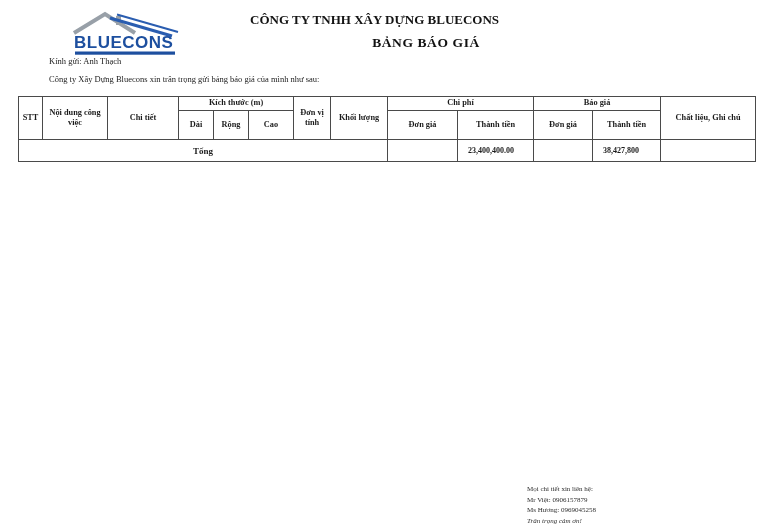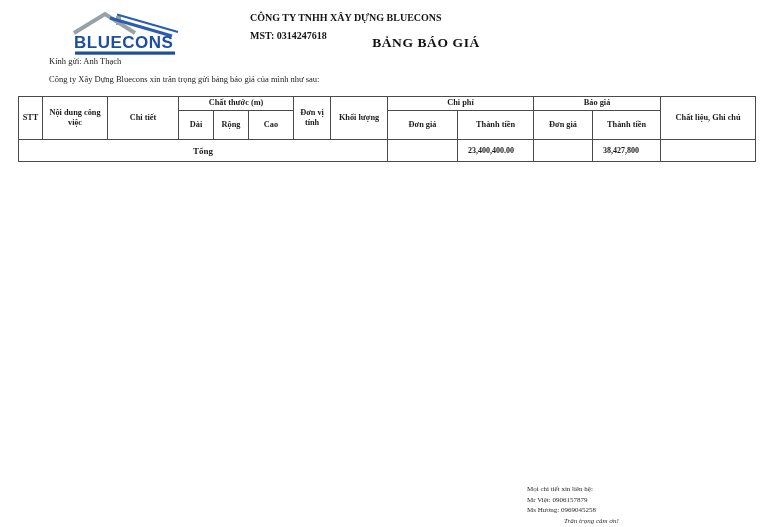--- a/index.html
+++ b/index.html
@@ -5,21 +5,21 @@
   html,body { margin:0; padding:0; }
   body {
     width:768px; height:527px; position:relative; overflow:hidden;
     background:#ffffff; color:#1b1b1b;
     font-family:"Liberation Serif","DejaVu Serif",serif;
   }
   
   .logo { position:absolute; left:64px; top:5px; width:124px; height:56px; }
   .company-block {
     position:absolute; left:250px; top:9px;
-    font-size:10px; font-weight:bold; line-height:1.75; color:#141414; white-space:nowrap;
+    font-size:13px; font-weight:bold; line-height:1.75; color:#141414; white-space:nowrap;
   }
   .doc-title {
     position:absolute; left:240px; top:35px; width:372px; text-align:center;
     font-size:13.5px; font-weight:bold; letter-spacing:.6px; color:#111;
   }
   .greeting { position:absolute; left:49px; top:56px;  font-size:8.5px;text-align:right; }
   .intro    { position:absolute; left:49px; top:74px;  font-size:8.5px; }
 
   
   table.quote {
@@ -29,39 +29,38 @@
   table.quote th, table.quote td {
     border:1px solid #4a4a4a; padding:0 10px; overflow:hidden; vertical-align:middle;
   }
   table.quote th { font-size:8.3px; font-weight:bold; text-align:center; padding:1px 2px; line-height:1.25; }
   td.c { text-align:center; }
   td.r { text-align:left; padding-right:4px; }
   .bold { font-weight:bold; }
 
   
   .contact-block { position:absolute; left:527px; top:484px; font-size:7px; line-height:1.5; color:#2e2e2e; }
-  .contact-block .thanks { font-style:italic;margin-left:37px; }
+  .contact-block .thanks { font-style:italic; }
 </style>
 </head>
 <body>
 
 <div class="logo">
   <svg width="124" height="56" viewBox="0 0 124 56">
     <polyline points="10,28 41,9 71,28" fill="none" stroke="#98a0a8" stroke-width="4"></polyline>
     <rect x="52" y="11" width="5" height="9" fill="#98a0a8"></rect>
     <polyline points="46,13 108,31" fill="none" stroke="#2a5db0" stroke-width="3.2"></polyline>
     <polyline points="53,9.5 114,27" fill="none" stroke="#2a5db0" stroke-width="2"></polyline>
     <text x="10" y="43" font-family="Liberation Sans, sans-serif" font-size="17" font-weight="bold" fill="#1d4f9f" letter-spacing="0.5">BLUECONS</text>
     <rect x="11" y="46.5" width="100" height="3.2" fill="#1d4f9f"></rect>
   </svg>
 </div>
 
 <div class="company-block">
   <div>CÔNG TY TNHH XÂY DỰNG BLUECONS</div>
-  <div>MST: 0314247618</div>
 </div>
 
 <div class="doc-title">BẢNG BÁO GIÁ</div>
 <div class="greeting">Kính gửi: Anh Thạch</div>
 <div class="intro">Công ty Xây Dựng Bluecons xin trân trọng gửi bảng báo giá của mình như sau:</div>
 
 <table class="quote">
   <colgroup>
     <col style="width:24px">
       <col style="width:65px">
@@ -75,21 +74,21 @@
       <col style="width:76px">
     <col style="width:59px">
       <col style="width:68px">
     <col style="width:95px">
   </colgroup>
   <thead>
     <tr style="height:14px">
       <th rowspan="2">STT</th>
       <th rowspan="2">Nội dung công việc</th>
       <th rowspan="2">Chi tiết</th>
-      <th colspan="3">Chất thước (m)</th>
+      <th colspan="3">Kích thước (m)</th>
       <th rowspan="2">Đơn vị tính</th>
       <th rowspan="2">Khối lượng</th>
       <th colspan="2">Chi phí</th>
       <th colspan="2">Báo giá</th>
       <th rowspan="2">Chất liệu, Ghi chú</th>
     </tr>
     <tr style="height:29px">
       <th>Dài</th>
       <th>Rộng</th>
       <th>Cao</th>

